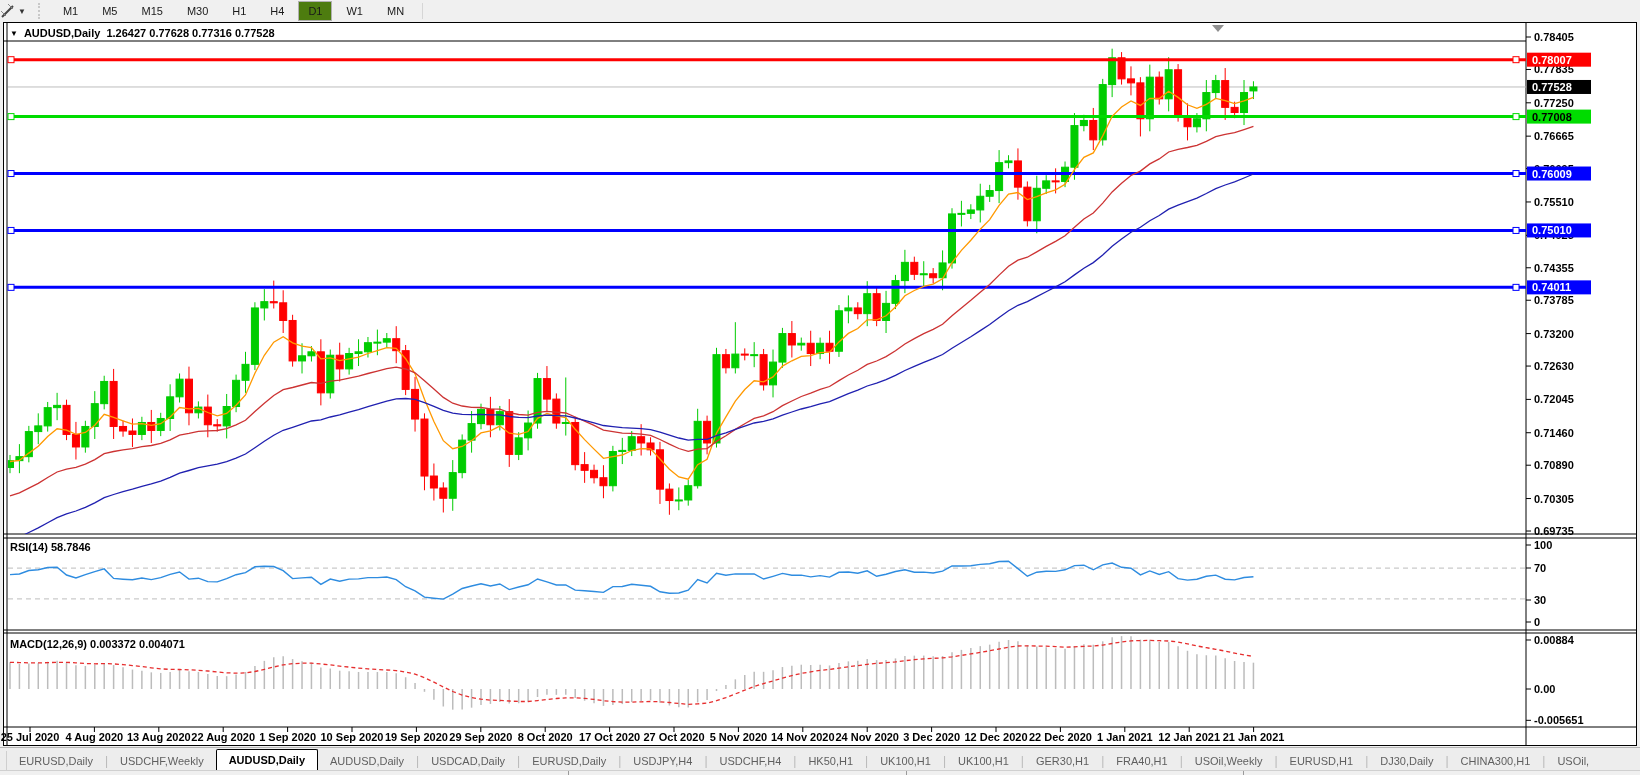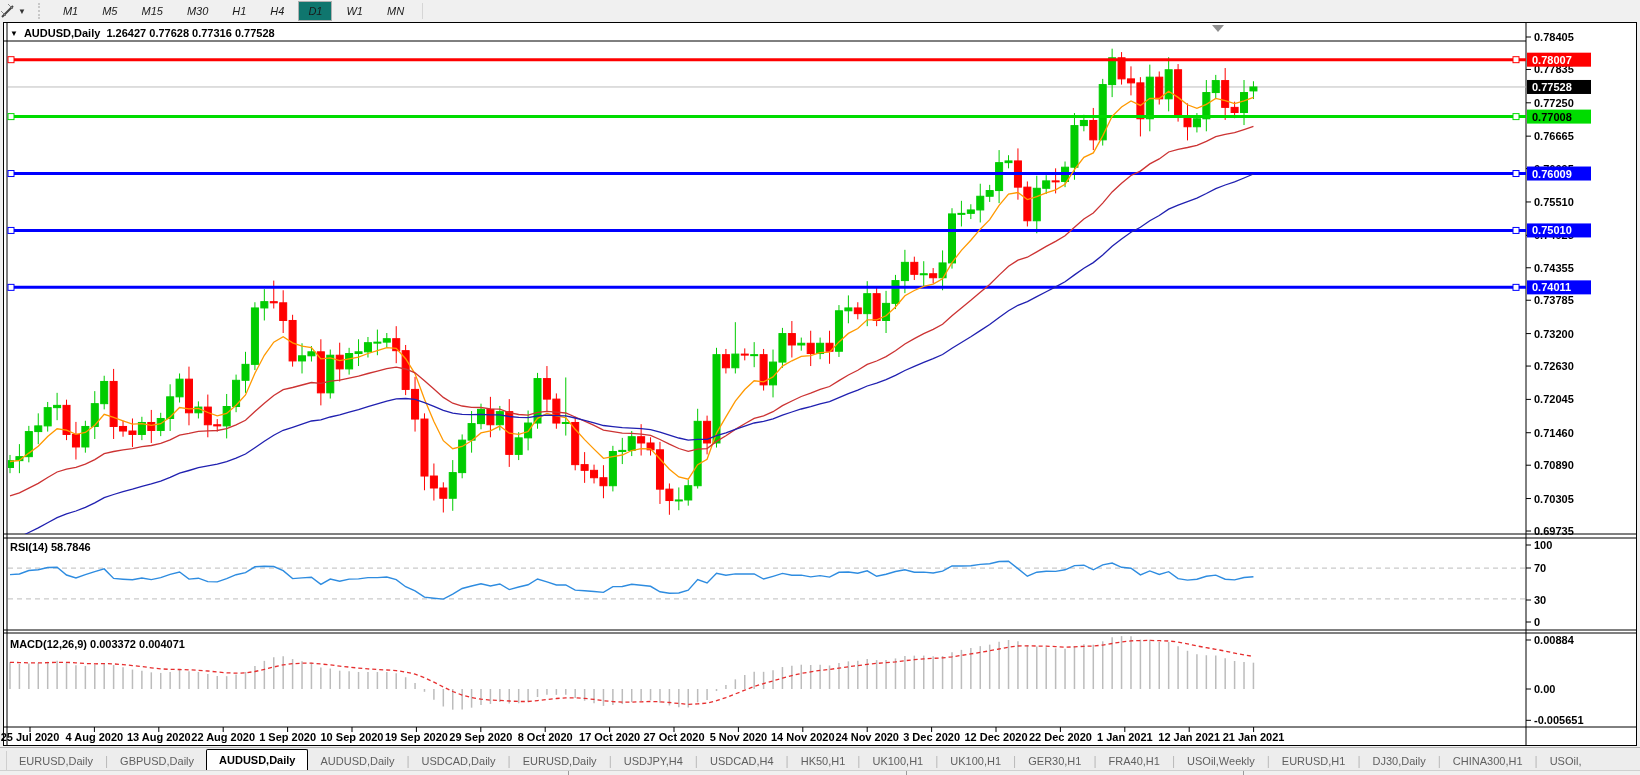--- a/index.html
+++ b/index.html
@@ -3,22 +3,22 @@
 <meta charset="utf-8">
 <style>
   html,body{margin:0;padding:0;background:#f0f0f0;width:1640px;height:775px;overflow:hidden;
     font-family:"Liberation Sans","DejaVu Sans",sans-serif;-webkit-font-smoothing:none;}
   
   .toolbar{position:absolute;left:0;top:0;width:1640px;height:22px;background:#f0f0f0;display:flex;align-items:center;}
   .tool-icon-wrap{display:flex;align-items:center;height:22px;padding:0 4px 0 0;}
   .tool-caret{font-size:8px;color:#333;margin-left:2px;}
   .grip{width:5px;height:16px;margin:0 6px 0 8px;border-left:2px dotted #c8c8c8;}
   .tf-btn{height:18px;line-height:18px;padding:0 9px;margin:0 2px;font-size:11px;color:#1a1a1a;
-    border:1px solid transparent;background:transparent;cursor:default;font-style:italic;}
-  .tf-btn.active{background:#0f766e;border:1px solid #b0b0b0;}
+    border:1px solid transparent;background:transparent;cursor:default;}
+  .tf-btn.active{background:#4d7c0f;border:1px solid #b0b0b0;}
   .toolbar-sep{width:1px;height:16px;background:#d6d6d6;margin:0 6px;}
   
   .chart-window{position:absolute;left:3px;top:22px;width:1634px;height:724px;background:#ffffff;
     border:1px solid #000;box-sizing:border-box;}
   .chart-title{position:absolute;left:6px;top:2px;height:16px;display:flex;align-items:center;
     font-size:11px;font-weight:700;color:#000;white-space:pre;}
   .title-caret{font-size:8px;margin-right:6px;}
   svg text{font-family:"Liberation Sans","DejaVu Sans",sans-serif;}
   
   .tabbar{position:absolute;left:0;top:747px;width:1640px;height:23px;background:#ededed;
@@ -622,31 +622,31 @@
       <line x1="1253.6000000000001" y1="727" x2="1253.6000000000001" y2="732" stroke="#000"></line>
       <text x="1253.6000000000001" y="741" font-size="11" font-weight="700" fill="#000" text-anchor="middle">21 Jan 2021</text>
     </g>
   </svg>
 
 <div class="tabbar">
   <div class="tab-stub"></div>
   <div id="tabs-holder" style="display:flex;align-items:flex-end;">
       <div class="tab">EURUSD,Daily</div>
       <span class="tab-sep">|</span>
-      <div class="tab">GBPUSD,Daily</div>
+      <div class="tab">USDCHF,Weekly</div>
       <div class="tab active">AUDUSD,Daily</div>
       <div class="tab">AUDUSD,Daily</div>
       <span class="tab-sep">|</span>
       <div class="tab">USDCAD,Daily</div>
       <span class="tab-sep">|</span>
       <div class="tab">EURUSD,Daily</div>
       <span class="tab-sep">|</span>
       <div class="tab">USDJPY,H4</div>
       <span class="tab-sep">|</span>
-      <div class="tab">USDCAD,H4</div>
+      <div class="tab">USDCHF,H4</div>
       <span class="tab-sep">|</span>
       <div class="tab">HK50,H1</div>
       <span class="tab-sep">|</span>
       <div class="tab">UK100,H1</div>
       <span class="tab-sep">|</span>
       <div class="tab">UK100,H1</div>
       <span class="tab-sep">|</span>
       <div class="tab">GER30,H1</div>
       <span class="tab-sep">|</span>
       <div class="tab">FRA40,H1</div>

